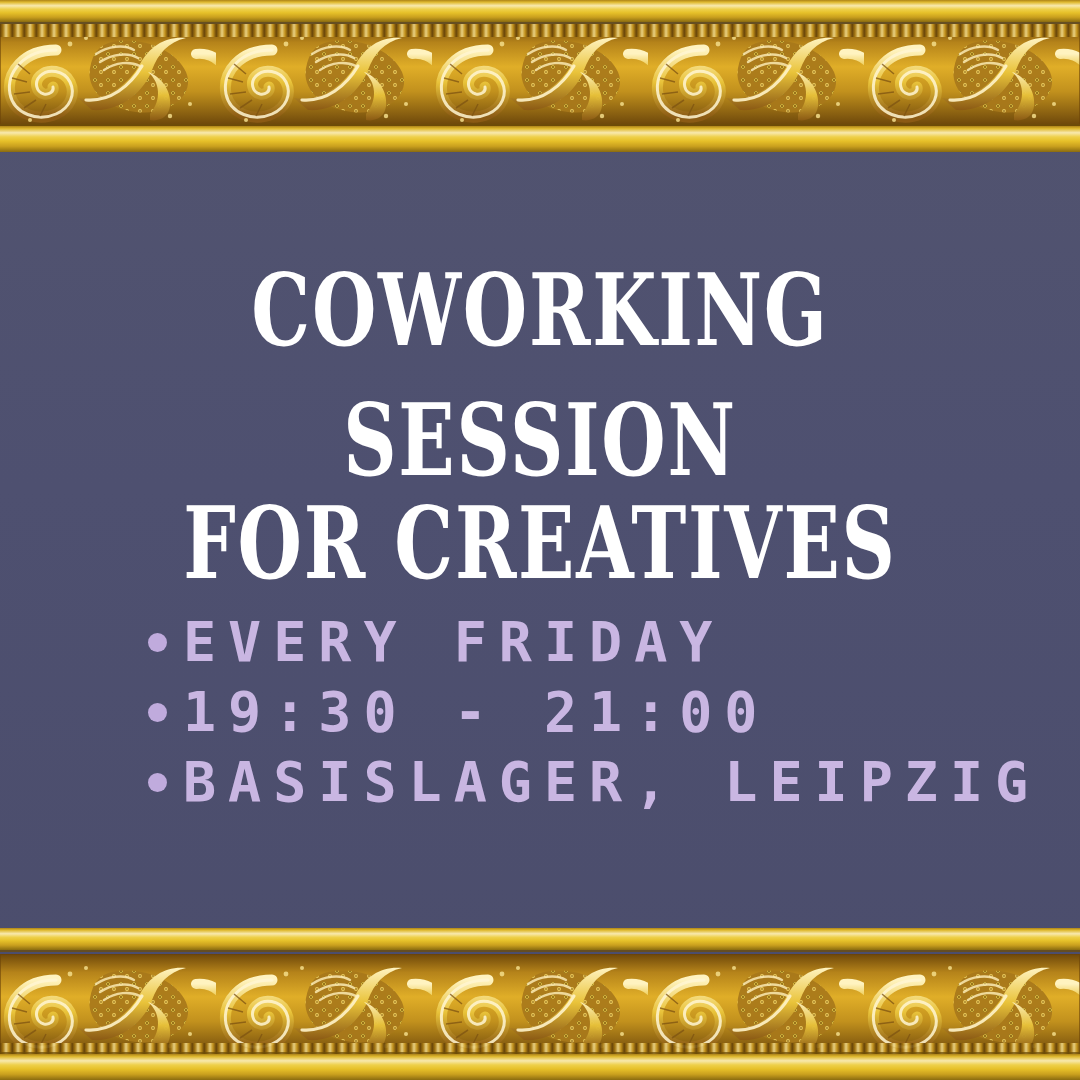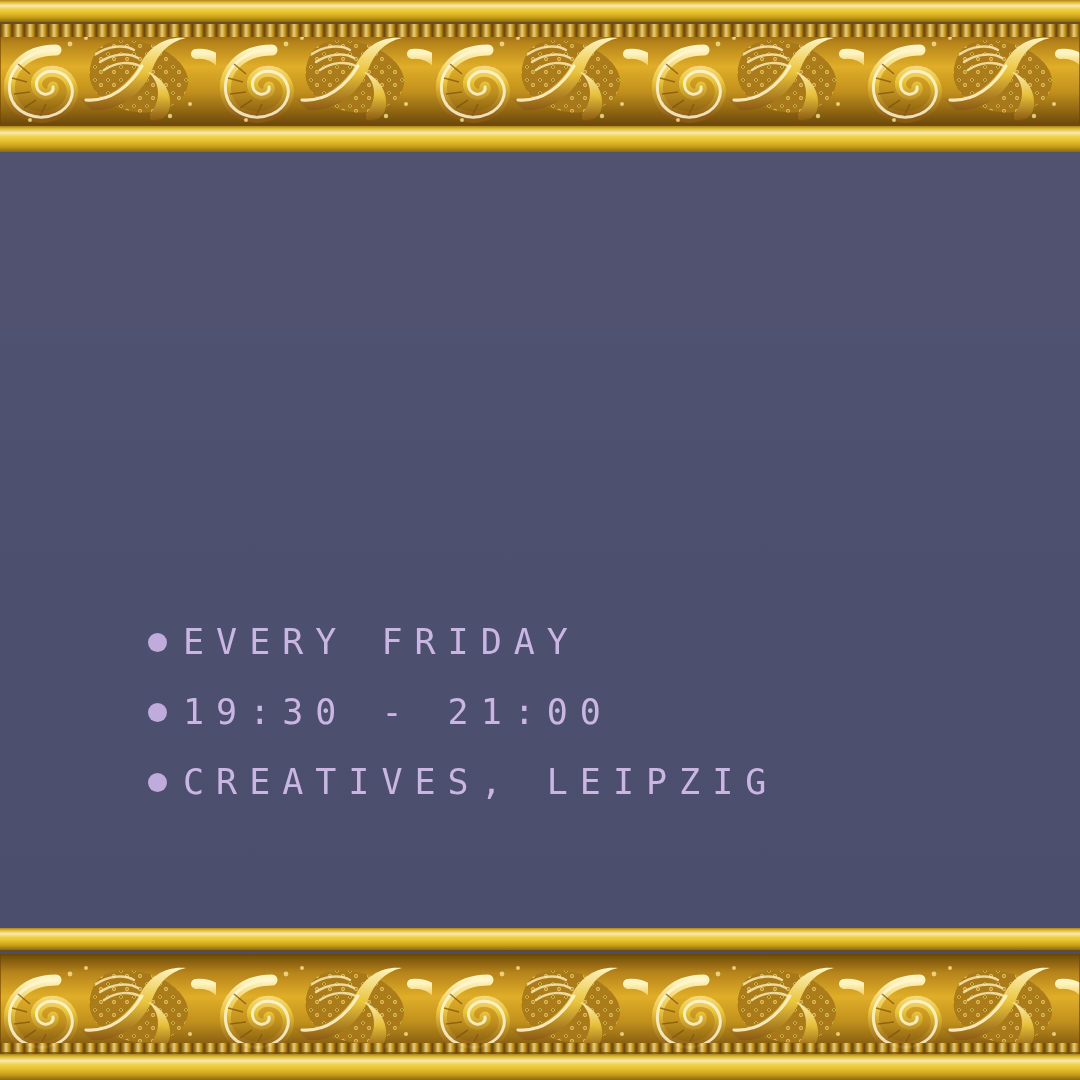--- a/index.html
+++ b/index.html
@@ -132,22 +132,22 @@
   }
   .bullet{
     flex:0 0 auto;
     width:19px; height:19px;
     border-radius:50%;
     background:#c0abdd;
     margin-right:16px;
   }
   .detail-text{
     font-family:"DejaVu Sans Mono", monospace;
-    font-size:35px;
-    font-weight:400;
+    font-size:55px;
+    font-weight:700;
     letter-spacing:12px;
     color:#c9b6e2;
     white-space:nowrap;
     line-height:1;
   }
 </style>
 </head>
 <body>
 
 <div id="poster">
@@ -237,33 +237,37 @@
     </div>
 
     <div class="beads"></div>
     <div class="hairline b"></div>
     <div class="lip inner"></div>
 
   </div>
 
   <div class="canvas">
 
+    <div class="headline">
+      <span class="line">COWORKING SESSION</span>
+      <span class="line">FOR CREATIVES</span>
+    </div>
 
     <ul class="details">
       <li class="detail-item">
         <span class="bullet"></span>
         <span class="detail-text">EVERY FRIDAY</span>
       </li>
       <li class="detail-item">
         <span class="bullet"></span>
         <span class="detail-text">19:30 - 21:00</span>
       </li>
       <li class="detail-item">
         <span class="bullet"></span>
-        <span class="detail-text">CREATIVES, LEIPZIG</span>
+        <span class="detail-text">BASISLAGER, LEIPZIG</span>
       </li>
     </ul>
 
   </div>
 
   <div class="frame-band bottom">
     <div class="lip inner"></div>
     <div class="hairline b"></div>
 
     <div class="ornament">

